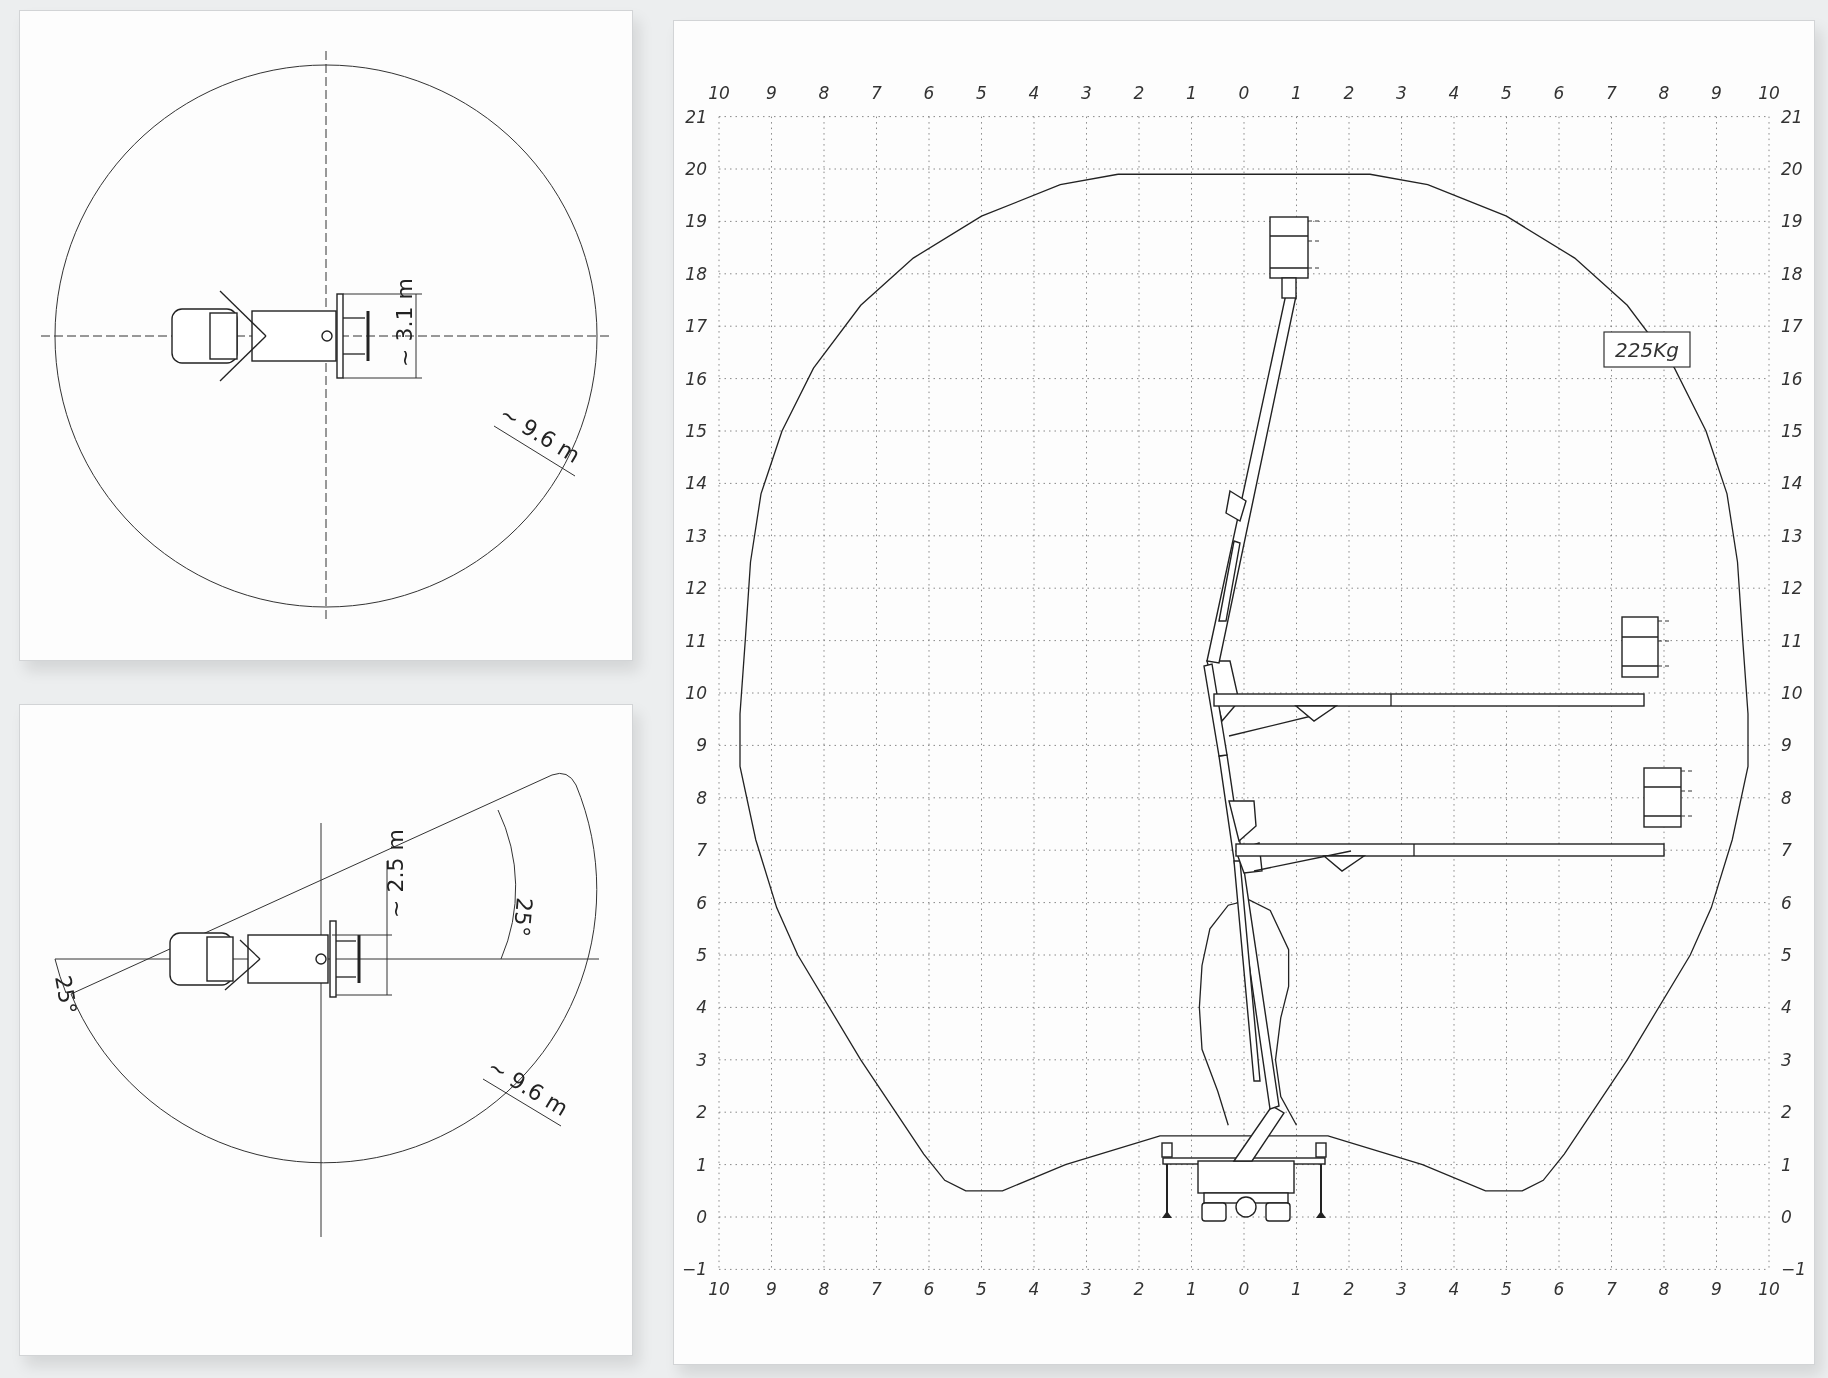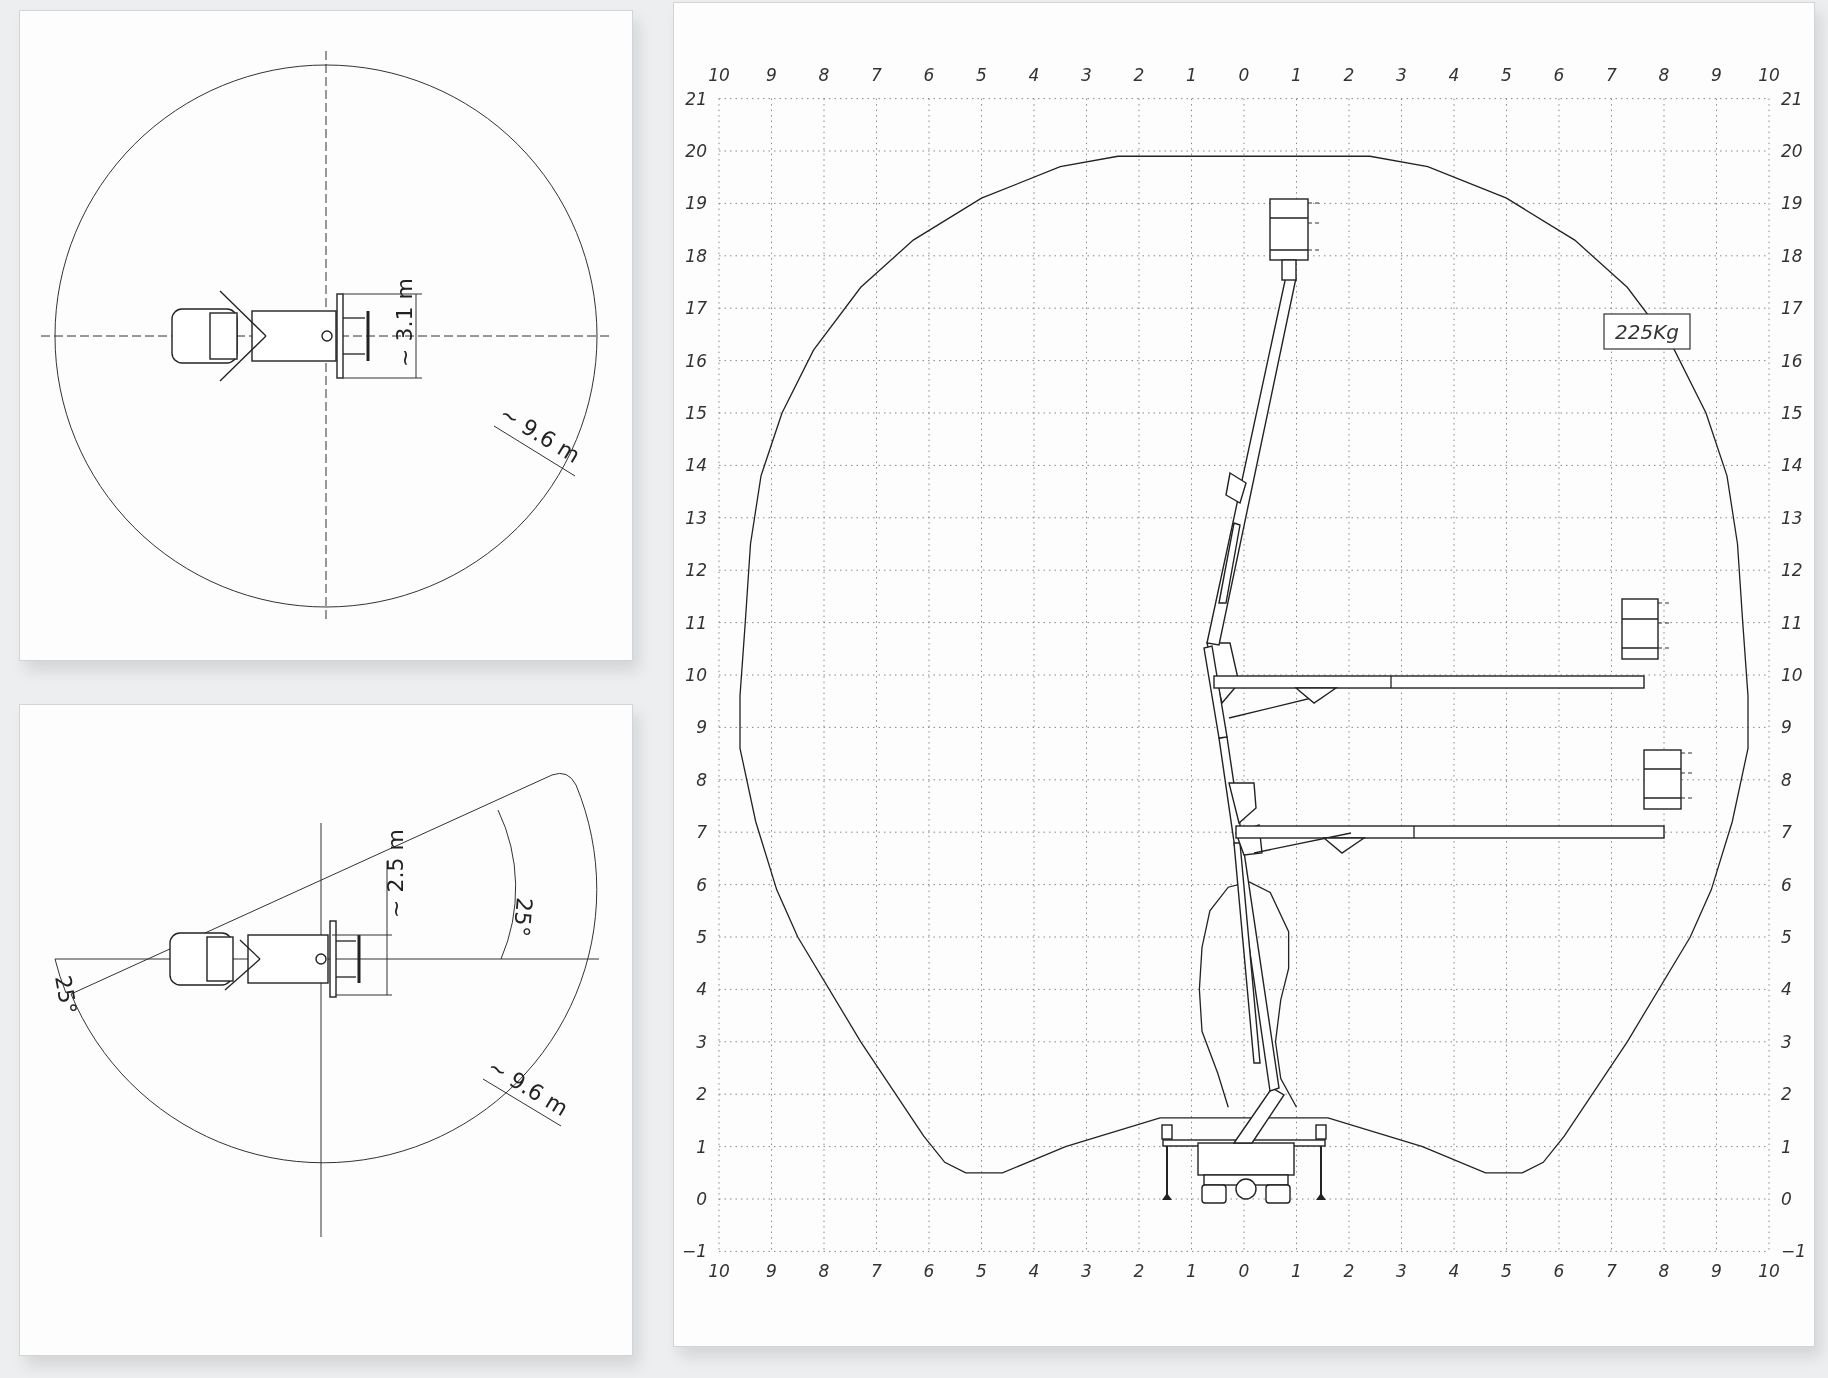--- a/index.html
+++ b/index.html
@@ -1,20 +1,20 @@
 <!DOCTYPE html>
 <html><head>
 <meta charset="utf-8">
 <style>
   html,body{margin:0;padding:0;}
   body{width:1828px;height:1378px;background:#eceeef;position:relative;overflow:hidden;font-family:"DejaVu Sans",sans-serif;}
   .panel{position:absolute;background:#fdfdfd;border:1px solid #d2d4d6;box-shadow:6px 10px 14px rgba(0,0,0,0.10);}
   #p-top{left:19px;top:10px;width:612px;height:649px;}
   #p-bottom{left:19px;top:704px;width:612px;height:650px;}
-  #p-main{left:673px;top:2px;width:1140px;height:1343px;}
+  #p-main{left:673px;top:20px;width:1140px;height:1343px;}
   svg{position:absolute;left:0;top:0;overflow:visible;}
   .tick{font-family:"DejaVu Sans",sans-serif;font-style:italic;font-size:17px;fill:#333;font-weight:300;}
   .dim{font-family:"DejaVu Sans",sans-serif;font-size:22px;fill:#222;}
   .grid{stroke:#888;stroke-width:1;stroke-dasharray:1.5 4;}
   .line{stroke:#222;fill:none;stroke-width:1.3;}
   .thin{stroke:#333;fill:none;stroke-width:1;}
   .machine{stroke:#222;fill:#fff;stroke-width:1.4;}
   .label-box{stroke:#333;fill:#fff;stroke-width:1.2;}
   .label-text{font-family:"DejaVu Sans",sans-serif;font-style:italic;font-size:20px;fill:#333;}
 </style>

